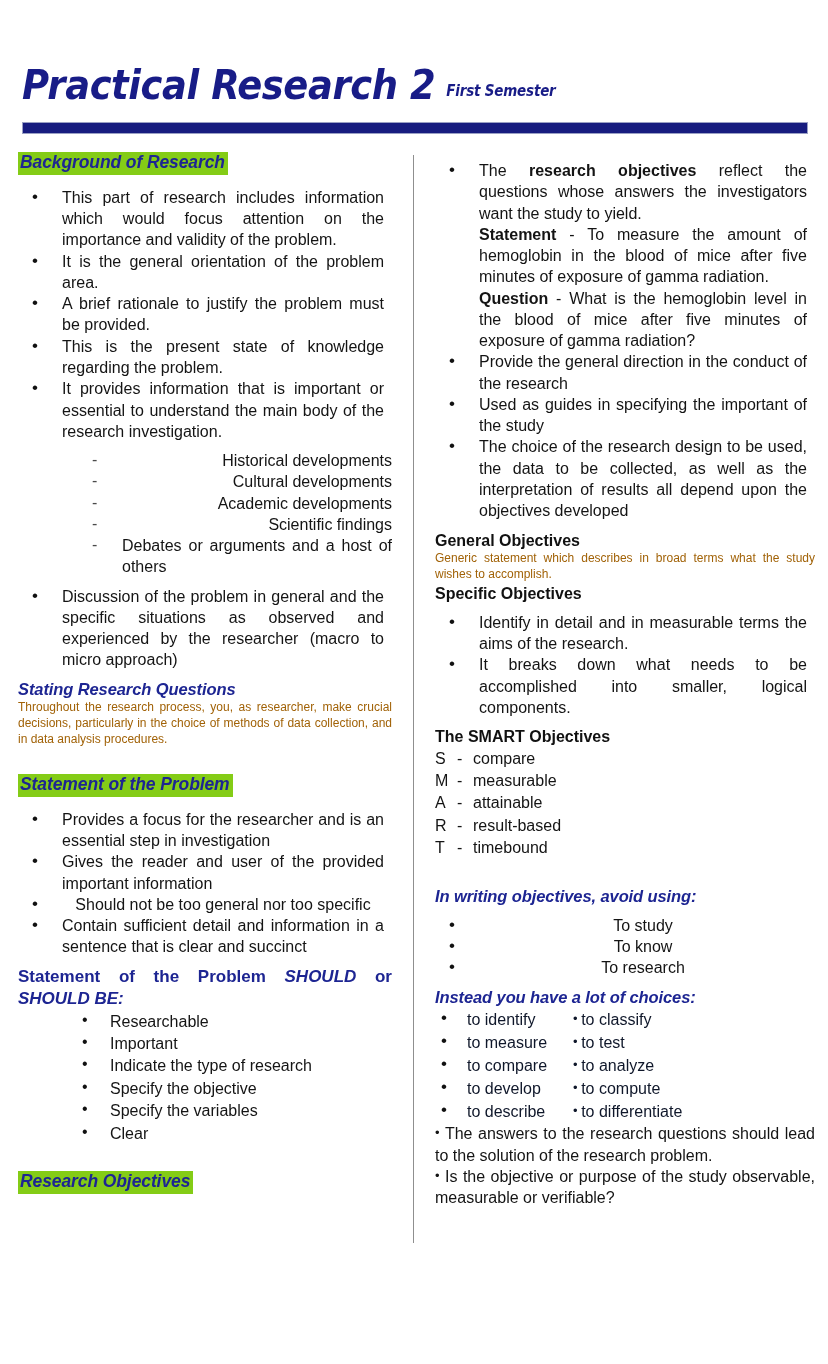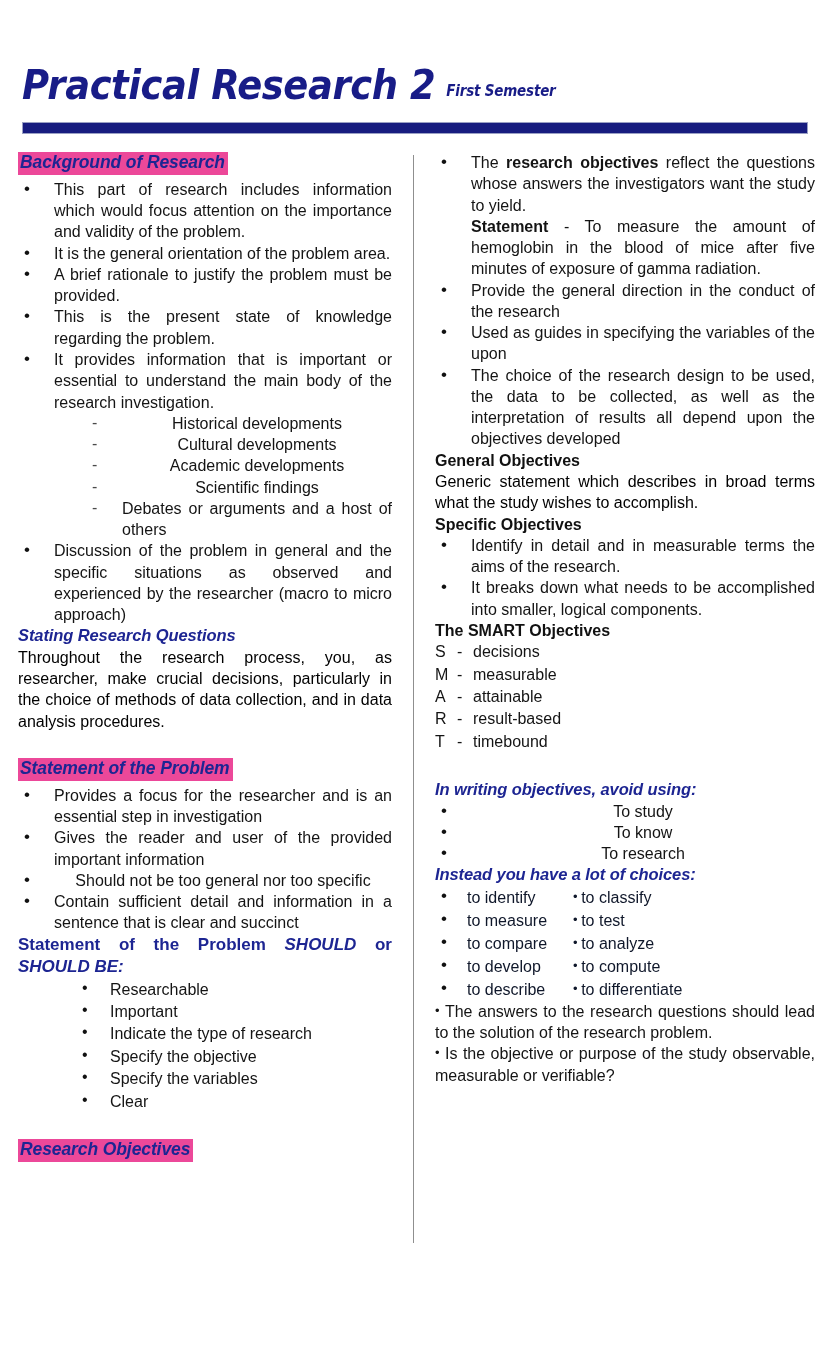--- a/index.html
+++ b/index.html
@@ -87,21 +87,21 @@
     left: 413px;
     top: 155px;
     width: 1px;
     height: 1088px;
     background: #8f8f8f;
   }
 
   
   .hl-head {
     display: inline-block;
-    background: #ec4899;
+    background: #84cc16;
     color: #1D2592;
     font-size: 17.5px;
     font-weight: bold;
     font-style: italic;
     line-height: 1.25;
     padding: 0 3px 1px 2px;
     letter-spacing: -0.1px;
   }
   .blue-head {
     color: #1D2592;
@@ -121,29 +121,29 @@
   .navy-head i { font-style: italic; }
   .black-head {
     color: #111;
     font-size: 16px;
     font-weight: bold;
     line-height: 1.33;
   }
 
   p.body {
     margin: 0;
-    font-size: 16px;
+    font-size: 12px;
     line-height: 1.33;
     text-align: justify;
-    color: #000000;
+    color: #a16207;
   }
 
   ul.bul {
     list-style: none;
-    margin: 0;
+    margin: 8px;
     padding: 0;
   }
   ul.bul > li {
     position: relative;
     font-size: 16px;
     line-height: 1.33;
     text-align: justify;
     color: #141414;
     padding-left: 36px;
     margin: 0 0 0 0;
@@ -174,21 +174,21 @@
     padding-left: 104px;
   }
   ul.dash > li::before {
     content: "-";
     position: absolute;
     left: 74px;
     top: -1px;
     color: #4a4a4a;
     font-size: 16px;
   }
-  ul.dash > li.no-just { text-align: center; }
+  ul.dash > li.no-just { text-align: right; }
 
   
   ul.bul-in {
     list-style: none;
     margin: 0;
     padding: 0;
   }
   ul.bul-in > li {
     position: relative;
     font-size: 16px;
@@ -355,42 +355,45 @@
     </div>
 
     <div class="col col-right">
 
       <ul class="bul">
         <li>
           <span>The </span><b class="em">research objectives</b><span> reflect the questions whose answers the investigators want the study to yield.</span>
           <div>
             <b class="em">Statement</b><span> - To measure the amount of hemoglobin in the blood of mice after five minutes of exposure of gamma radiation.</span>
           </div>
+          <div>
+            <b class="em">Question</b><span> - What is the hemoglobin level in the blood of mice after five minutes of exposure of gamma radiation?</span>
+          </div>
         </li>
         <li>Provide the general direction in the conduct of the research</li>
-        <li>Used as guides in specifying the variables of the upon</li>
+        <li>Used as guides in specifying the important of the study</li>
         <li>The choice of the research design to be used, the data to be collected, as well as the interpretation of results all depend upon the objectives developed</li>
       </ul>
 
       <div class="black-head">General Objectives</div>
       <p class="body">Generic statement which describes in broad terms what the study wishes to accomplish.</p>
 
       <div class="black-head">Specific Objectives</div>
       <ul class="bul">
         <li>Identify in detail and in measurable terms the aims of the research.</li>
         <li>It breaks down what needs to be accomplished into smaller, logical components.</li>
       </ul>
 
       <div class="black-head">The SMART Objectives</div>
 
       <div>
         <div class="smart-line">
           <span class="sl">S</span>
           <span class="sd">-</span>
-          <span>decisions</span>
+          <span>compare</span>
         </div>
         <div class="smart-line">
           <span class="sl">M</span>
           <span class="sd">-</span>
           <span>measurable</span>
         </div>
         <div class="smart-line">
           <span class="sl">A</span>
           <span class="sd">-</span>
           <span>attainable</span>

